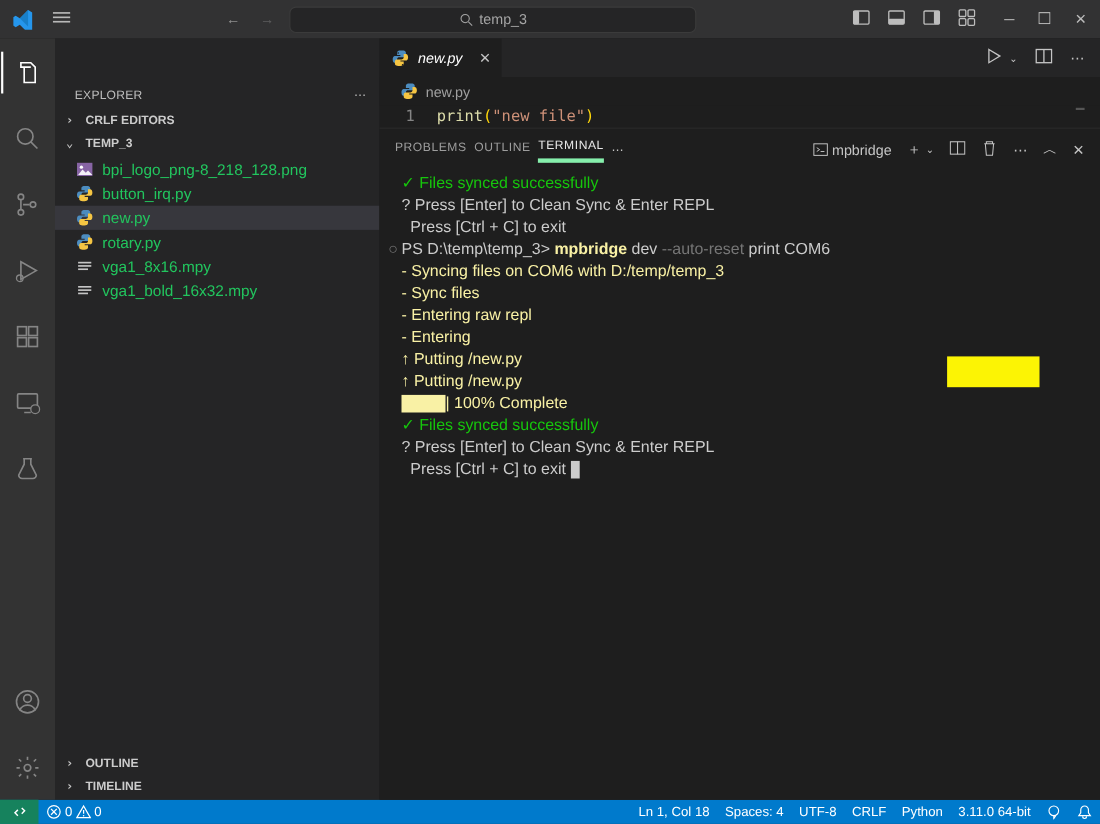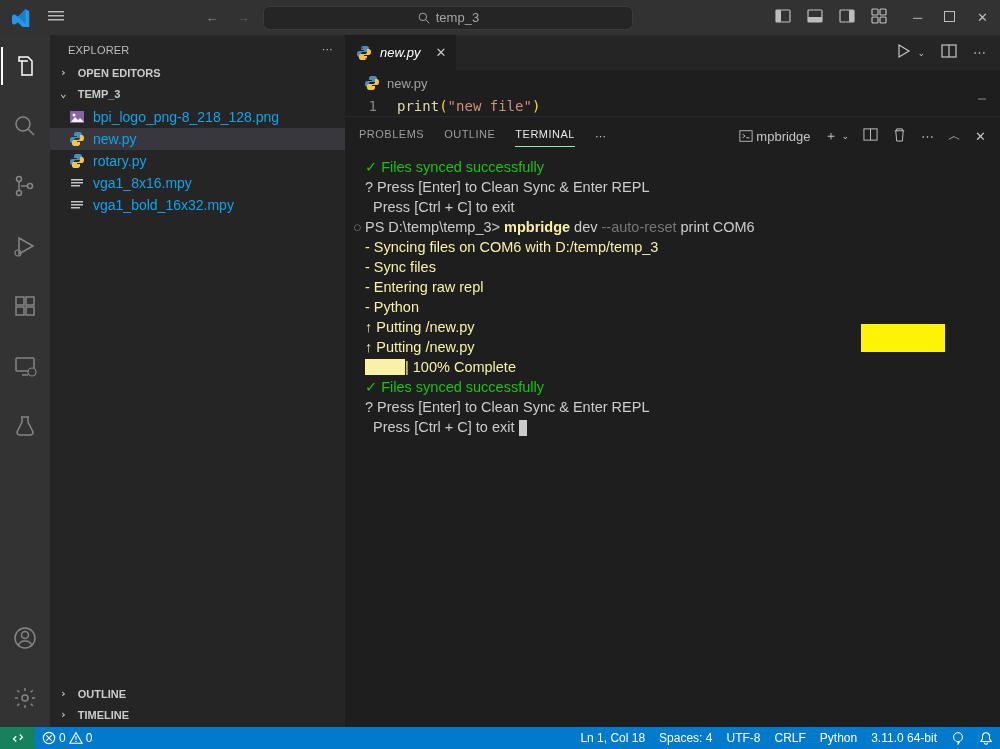--- a/index.html
+++ b/index.html
@@ -17,24 +17,24 @@
   
   
   .main { display:flex; height: 692px; }
   .activitybar { width: 50px; background:#333333; display:flex; flex-direction:column; align-items:center; padding-top:12px; gap:22px; }
   .activitybar .act-item { width:48px; height:38px; display:flex; align-items:center; justify-content:center; color:#858585; cursor:pointer; }
   .activitybar .act-item.selected { border-left:2px solid #fff; color:#fff; }
   .activitybar .spacer { flex:1; }
   
   
   .sidebar { width:295px; background:#252526; display:flex; flex-direction:column; }
-  .sidebar-header { display:flex; align-items:center; justify-content:space-between; padding:8px 12px 6px 18px; font-size:11px; color:#bdbdbd; letter-spacing:0.2px; }
+  .sidebar-header { display:flex; align-items:center; justify-content:space-between; padding:8px 12px 6px 18px; font-size:11px; color:#bdbdbd; letter-spacing:0.2px;margin-top:37px; }
   .section-label { display:flex; align-items:center; gap:4px; padding:4px 10px; color:#ccc; font-size:11px; font-weight:700; cursor:pointer; }
   .file-tree { flex:1; padding-top:2px; }
-  .file-item { display:flex; align-items:center; gap:7px; padding:2px 0 2px 18px; font-size:14px; color:#0ea5e9; cursor:pointer; height:22px; }
+  .file-item { display:flex; align-items:center; gap:7px; padding:2px 0 2px 18px; font-size:14px; color:#22c55e; cursor:pointer; height:22px; }
   .file-item.selected { background:#37373d; }
   .file-icon { width:18px; height:18px; display:flex; align-items:center; justify-content:center; }
   .chev { font-family: monospace; color:#c5c5c5; }
   
   
   .editor-group { flex:1; display:flex; flex-direction:column; background:#1e1e1e; }
   .tab-row { display:flex; align-items:center; background:#252526; height:35px; }
   .tab { display:flex; align-items:center; gap:7px; padding:0 10px; height:35px; background:#1e1e1e; font-style:italic; color:#ffffff; font-size:13px; }
   .tab .close { font-style:normal; color:#c5c5c5; margin-left:8px; }
   .tab-spacer { flex:1; }
@@ -42,23 +42,23 @@
   .breadcrumb { display:flex; align-items:center; gap:6px; padding:4px 18px; color:#a0a0a0; font-size:13px; background:#1e1e1e; }
   .code-area { font-family: Consolas, monospace; font-size:14px; padding:2px 0; display:flex; position:relative;}
   .gutter { width:52px; text-align:right; padding-right:20px; color:#858585; }
   .code-line .str { color:#ce9178; }
   .code-line .fn { color:#dcdcaa; }
   .code-line .punct { color:#ffd70a; }
   .minimap-mark { position:absolute; right:14px; top:2px; width:8px; height:2px; background:#555; }
   
   
   .panel { flex:1; display:flex; flex-direction:column; background:#1e1e1e; border-top:1px solid #2a2a2a; }
-  .panel-tabs { display:flex; align-items:center; padding:6px 14px 0 14px; gap:20px; font-size:11px; letter-spacing:0.5px; color:#9d9d9d; height:32px; position:relative; }
+  .panel-tabs { display:flex; align-items:center; padding:6px 14px 0 14px; gap:7px; font-size:11px; letter-spacing:0.5px; color:#9d9d9d; height:32px; position:relative; }
   .panel-tabs .ptab { padding:2px 0 6px 0; cursor:pointer; }
-  .panel-tabs .ptab.selected { color:#e7e7e7; border-bottom:1px solid #86efac; }
+  .panel-tabs .ptab.selected { color:#e7e7e7; border-bottom:4px solid #86efac; }
   .panel-tabs .spacer { flex:1; }
   .panel-tabs .right { display:flex; align-items:center; gap:14px; color:#c5c5c5; font-size:13px; letter-spacing:0; }
   .terminal { font-family: Liberation Sans, sans-serif; font-size:14.5px; padding:8px 14px 0 8px; line-height:1.38; height:290px; overflow:hidden; position:relative; }
   .terminal .g { color:#16c60c; }
   .terminal .y { color:#f9f1a5; }
   .terminal .w { color:#cccccc; }
   .terminal .gr { color:#767676; }
   .terminal .bold { font-weight:700; }
   .terminal .ln { white-space:pre; }
   .cursor { display:inline-block; width:8px; height:16px; background:#cccccc; vertical-align:middle; }
@@ -194,32 +194,41 @@
           <path d="M12 2v3M12 19v3M4.2 4.2l2.1 2.1M17.7 17.7l2.1 2.1M2 12h3M19 12h3M4.2 19.8l2.1-2.1M17.7 6.3l2.1-2.1" stroke="currentColor" stroke-width="1.5"></path>
         </svg>
       </div>
   </div>
 
   <div class="sidebar">
     <div class="sidebar-header">
       <span>EXPLORER</span>
       <span>⋯</span>
     </div>
-    <div class="section-label"><span class="chev">›</span>&nbsp;<span>OPEN EDITORS</span></div>
+    <div class="section-label"><span class="chev">›</span>&nbsp;<span>CRLF EDITORS</span></div>
     <div class="section-label"><span class="chev">⌄</span>&nbsp;<span>TEMP_3</span></div>
     <div class="file-tree" id="file-tree">
         <div class="file-item">
           <span class="file-icon">
             <svg width="16" height="16" viewBox="0 0 16 16">
               <rect x="1" y="2" width="14" height="12" fill="#a074c4" opacity="0.8"></rect>
               <circle cx="5" cy="6" r="1.5" fill="#fff"></circle>
               <path d="M2 13l4-5 3 3 2-2 4 4z" fill="#fff" opacity="0.9"></path>
             </svg>
           </span>
           <span>bpi_logo_png-8_218_128.png</span>
+        </div>
+        <div class="file-item">
+          <span class="file-icon">
+            <svg width="16" height="16" viewBox="0 0 16 16">
+              <path fill="#4c8cbf" d="M8 1C5 1 5 3 5 3v2h3v1H3S1 6 1 9s2 3 2 3h2V9s0-2 2-2h4s2 0 2-2V3s0-2-3-2z"></path>
+              <path fill="#f5c543" d="M8 15c3 0 3-2 3-2v-2H8v-1h5s2 0 2-3-2-3-2-3h-2v3s0 2-2 2H5s-2 0-2 2v2s0 2 3 2z"></path>
+            </svg>
+          </span>
+          <span>button_irq.py</span>
         </div>
         <div class="file-item selected">
           <span class="file-icon">
             <svg width="16" height="16" viewBox="0 0 16 16">
               <path fill="#4c8cbf" d="M8 1C5 1 5 3 5 3v2h3v1H3S1 6 1 9s2 3 2 3h2V9s0-2 2-2h4s2 0 2-2V3s0-2-3-2z"></path>
               <path fill="#f5c543" d="M8 15c3 0 3-2 3-2v-2H8v-1h5s2 0 2-3-2-3-2-3h-2v3s0 2-2 2H5s-2 0-2 2v2s0 2 3 2z"></path>
             </svg>
           </span>
           <span>new.py</span>
         </div>
@@ -325,21 +334,21 @@
       </div>
       <div class="terminal" id="terminal">
         <div class="highlight-block"></div>
       <div class="ln"><span style="display:inline-block;width:12px;"></span><span class="g">✓ Files synced successfully</span></div>
           <div class="ln"><span style="display:inline-block;width:12px;"></span><span class="w">? Press [Enter] to Clean Sync &amp; Enter REPL</span></div>
           <div class="ln"><span style="display:inline-block;width:12px;"></span><span class="w">  Press [Ctrl + C] to exit</span></div>
           <div class="ln"><span class="gr" style="display:inline-block;width:12px;">○</span><span class="w">PS D:\temp\temp_3&gt; </span><span class="y bold">mpbridge</span><span class="w"> dev </span><span class="gr">--auto-reset</span><span class="w"> print COM6</span></div>
           <div class="ln"><span style="display:inline-block;width:12px;"></span><span class="y">- Syncing files on COM6 with D:/temp/temp_3</span></div>
           <div class="ln"><span style="display:inline-block;width:12px;"></span><span class="y">- Sync files</span></div>
           <div class="ln"><span style="display:inline-block;width:12px;"></span><span class="y">- Entering raw repl</span></div>
-          <div class="ln"><span style="display:inline-block;width:12px;"></span><span class="y">- Python</span></div>
+          <div class="ln"><span style="display:inline-block;width:12px;"></span><span class="y">- Entering</span></div>
           <div class="ln"><span style="display:inline-block;width:12px;"></span><span class="y">↑ Putting /new.py</span></div>
           <div class="ln"><span style="display:inline-block;width:12px;"></span><span class="y">↑ Putting /new.py</span></div>
           <div class="ln"><span style="display:inline-block;width:12px;"></span><span class="progress-bar"></span><span class="y">| 100% Complete</span></div>
           <div class="ln"><span style="display:inline-block;width:12px;"></span><span class="g">✓ Files synced successfully</span></div>
           <div class="ln"><span style="display:inline-block;width:12px;"></span><span class="w">? Press [Enter] to Clean Sync &amp; Enter REPL</span></div>
           <div class="ln"><span style="display:inline-block;width:12px;"></span><span class="w">  Press [Ctrl + C] to exit</span> <span class="cursor"></span></div>
         </div>
     </div>
   </div>
 </div>

